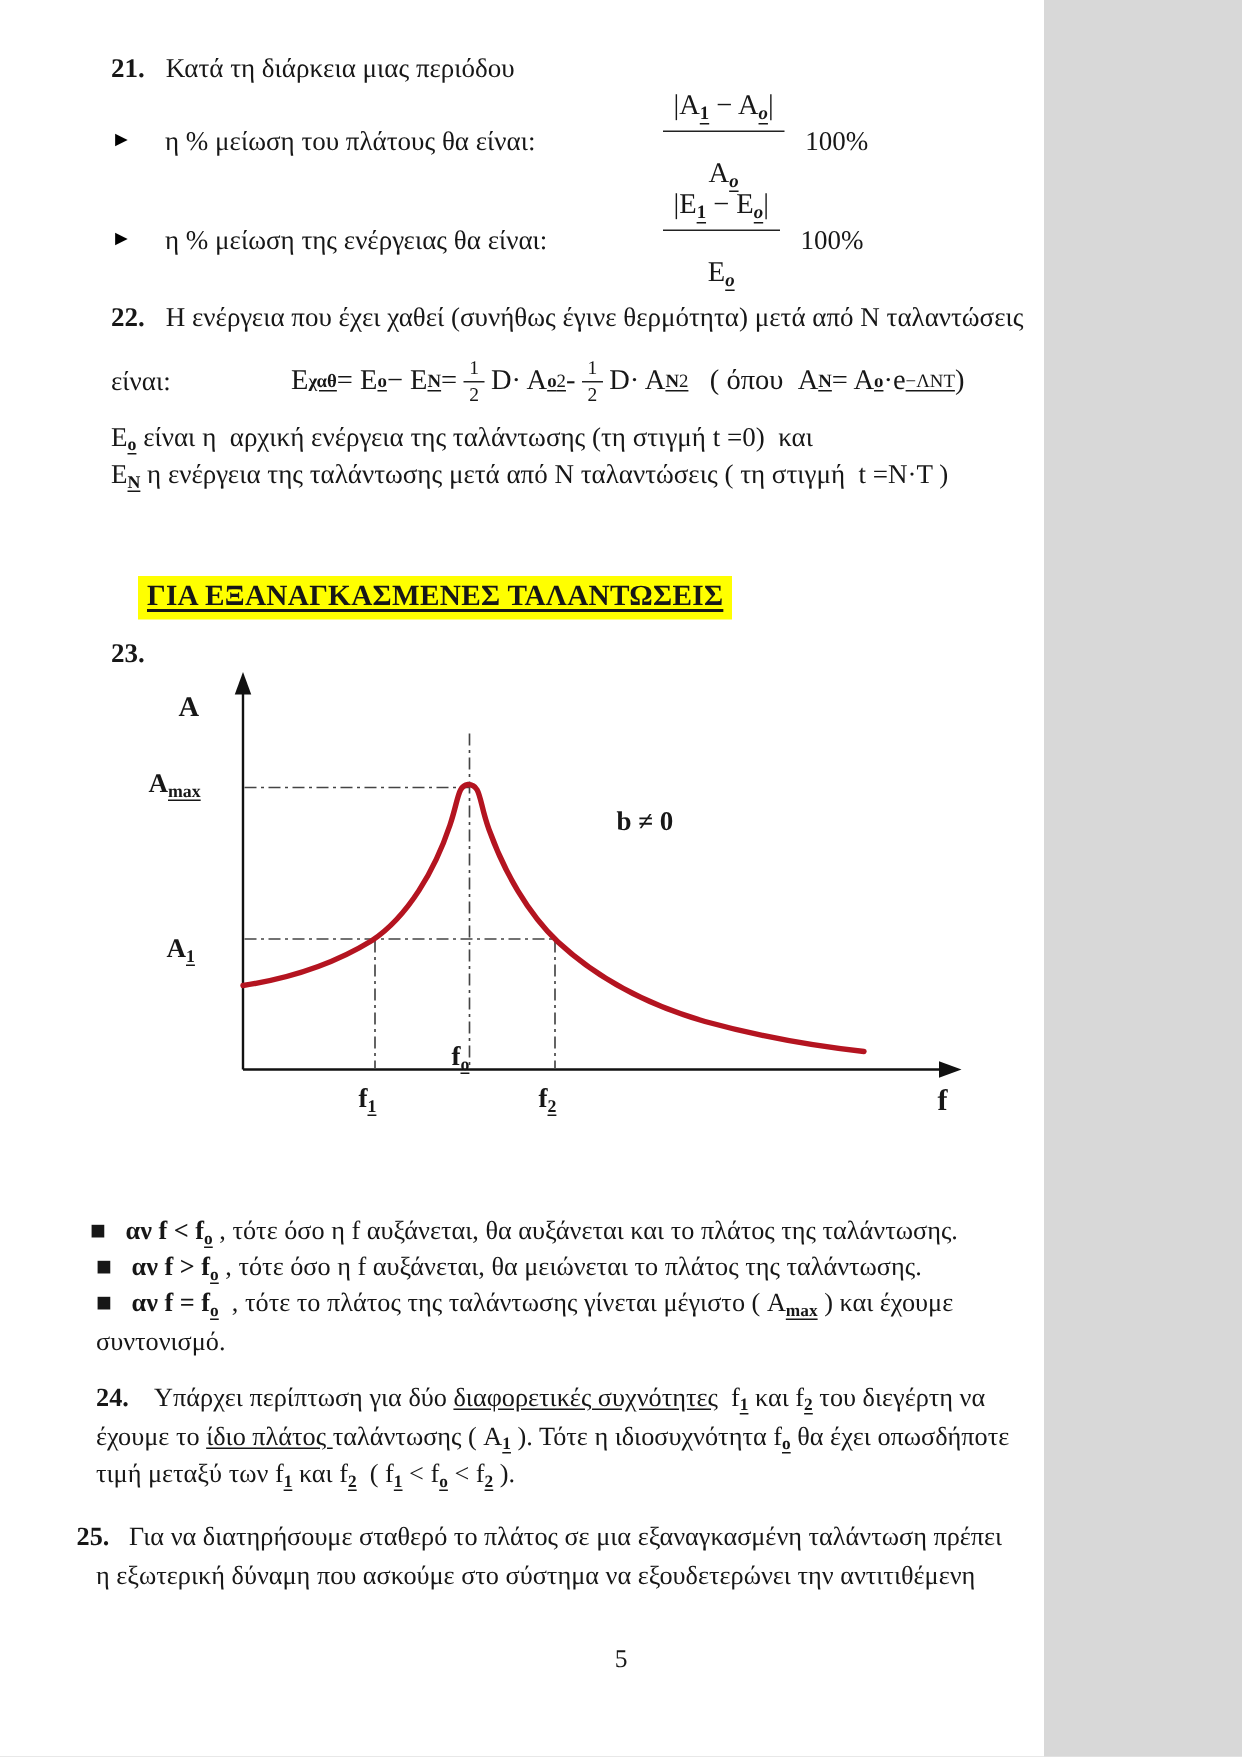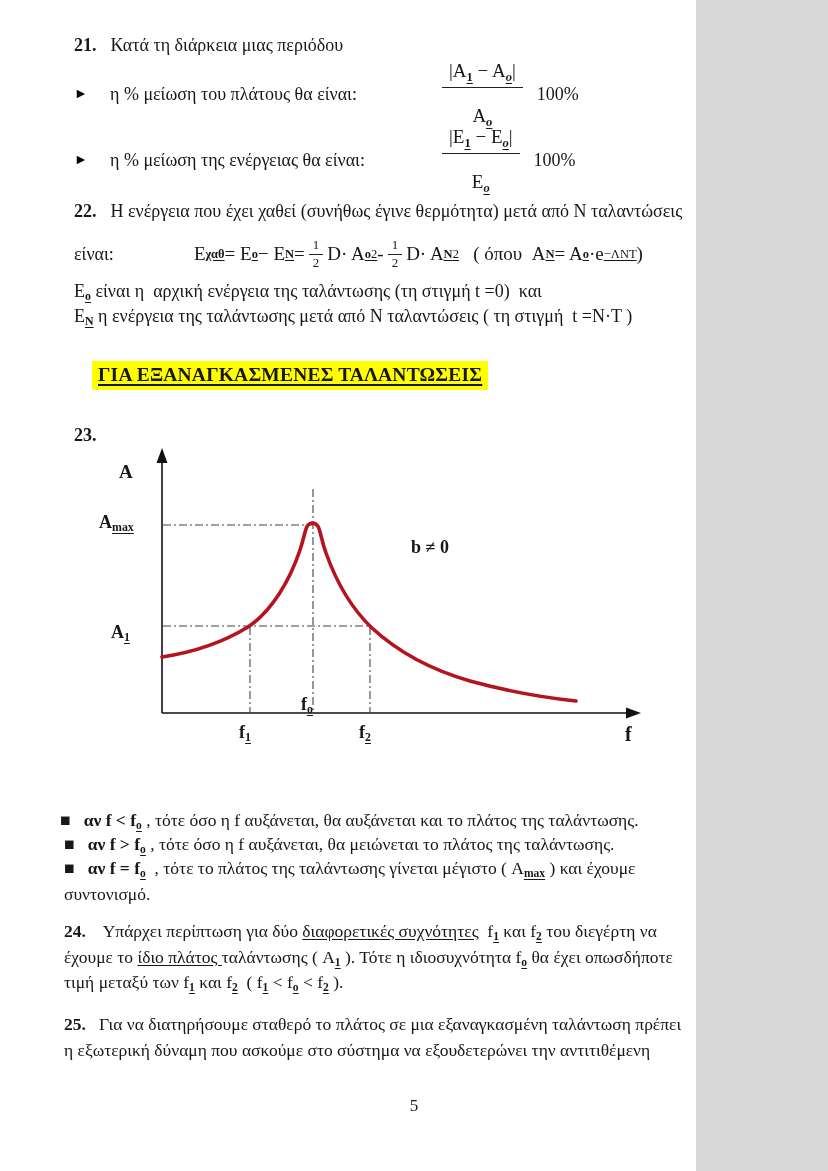--- a/index.html
+++ b/index.html
@@ -97,21 +97,21 @@
         <span> = A</span>
         <sub class="rb ru">o</sub>
         <span>·e</span>
         <sup class="ru"> −ΛNT</sup>
         <span> )</span>
       </span>
   </div>
   <div class="abs line" style="left:74px;top:279px;"><span>E</span><sub class="rb ru">o</sub><span> είναι η&nbsp; αρχική ενέργεια της ταλάντωσης (τη στιγμή t =0)&nbsp; και</span></div>
   <div class="abs line" style="left:74px;top:304px;"><span>E</span><sub class="rb ru">N</sub><span> η ενέργεια της ταλάντωσης μετά από Ν ταλαντώσεις ( τη στιγμή&nbsp; t =N·T )</span></div>
 
-  <div class="abs" style="left:74px;top:361px;padding-left:18px;">
+  <div class="abs" style="left:74px;top:384px;padding-left:18px;">
     <span class="heading">ΓΙΑ ΕΞΑΝΑΓΚΑΣΜΕΝΕΣ ΤΑΛΑΝΤΩΣΕΙΣ</span>
   </div>
 
   <div class="abs line b" style="left:74px;top:423px;">23.</div>
 
   <svg class="abs" style="left:80px;top:442px;" width="580" height="322" viewBox="80 442 580 322">
 
     <line x1="162" y1="713" x2="162" y2="460" stroke="#111" stroke-width="1.6"></line>
     <polygon points="162,448 156.5,463 167.5,463" fill="#111"></polygon>
     <line x1="162" y1="713" x2="628" y2="713" stroke="#111" stroke-width="1.6"></line>
@@ -144,18 +144,18 @@
 
   <div class="abs sline" style="left:60px;top:809px;"><span>■&nbsp;&nbsp; </span><span class="rb">αν f &lt; f</span><sub class="rb ru">o</sub><span> , τότε όσο η f αυξάνεται, θα αυξάνεται και το πλάτος της ταλάντωσης.</span></div>
   <div class="abs sline" style="left:64px;top:833px;"><span>■&nbsp;&nbsp; </span><span class="rb">αν f &gt; f</span><sub class="rb ru">o</sub><span> , τότε όσο η f αυξάνεται, θα μειώνεται το πλάτος της ταλάντωσης.</span></div>
   <div class="abs sline" style="left:64px;top:857px;"><span>■&nbsp;&nbsp; </span><span class="rb">αν  f = f</span><sub class="rb ru">o</sub><span>&nbsp; , τότε το πλάτος της ταλάντωσης γίνεται μέγιστο ( A</span><sub class="rb ru">max</sub><span> ) και έχουμε</span></div>
   <div class="abs sline" style="left:64px;top:883px;">συντονισμό.</div>
 
   <div class="abs sline" style="left:64px;top:920px;"><span class="rb">24.</span><span>&nbsp;&nbsp;&nbsp; Υπάρχει περίπτωση για δύο </span><span class="ru">διαφορετικές συχνότητες</span><span>&nbsp; f</span><sub class="rb ru">1</sub><span> και f</span><sub class="rb ru">2</sub><span> του διεγέρτη να</span></div>
   <div class="abs sline" style="left:64px;top:946px;"><span>έχουμε το </span><span class="ru">ίδιο πλάτος </span><span>ταλάντωσης ( A</span><sub class="rb ru">1</sub><span> ). Τότε η ιδιοσυχνότητα f</span><sub class="rb ru">o</sub><span> θα έχει οπωσδήποτε</span></div>
   <div class="abs sline" style="left:64px;top:971px;"><span>τιμή μεταξύ των f</span><sub class="rb ru">1</sub><span> και f</span><sub class="rb ru">2</sub><span>&nbsp; ( f</span><sub class="rb ru">1</sub><span> &lt; f</span><sub class="rb ru">o</sub><span> &lt; f</span><sub class="rb ru">2</sub><span> ).</span></div>
 
-  <div class="abs sline" style="left:64px;top:1013px;"><span class="rb">25.</span><span>&nbsp;&nbsp; Για να διατηρήσουμε σταθερό το πλάτος σε μια εξαναγκασμένη ταλάντωση πρέπει</span></div>
+  <div class="abs sline" style="left:51px;top:1013px;"><span class="rb">25.</span><span>&nbsp;&nbsp; Για να διατηρήσουμε σταθερό το πλάτος σε μια εξαναγκασμένη ταλάντωση πρέπει</span></div>
   <div class="abs sline" style="left:64px;top:1039px;"><span>η εξωτερική δύναμη που ασκούμε στο σύστημα να εξουδετερώνει την αντιτιθέμενη</span></div>
 
   <div class="abs pagenum" style="left:0;top:1096px;">5</div>
 
 </div>
 
 </body></html>

